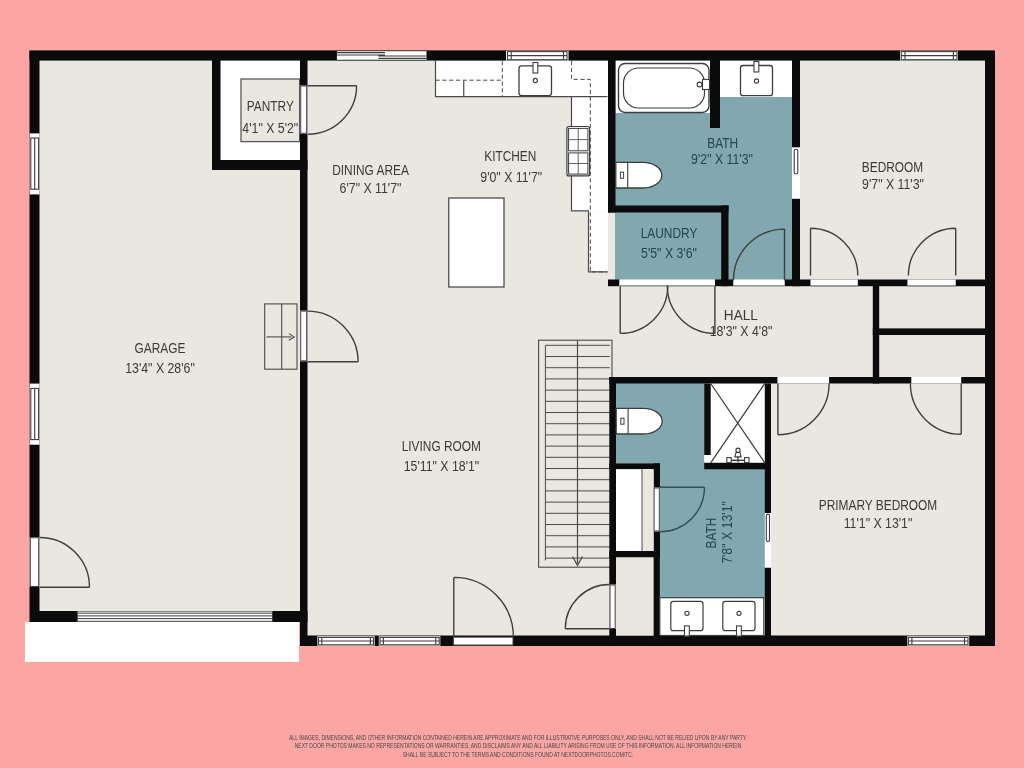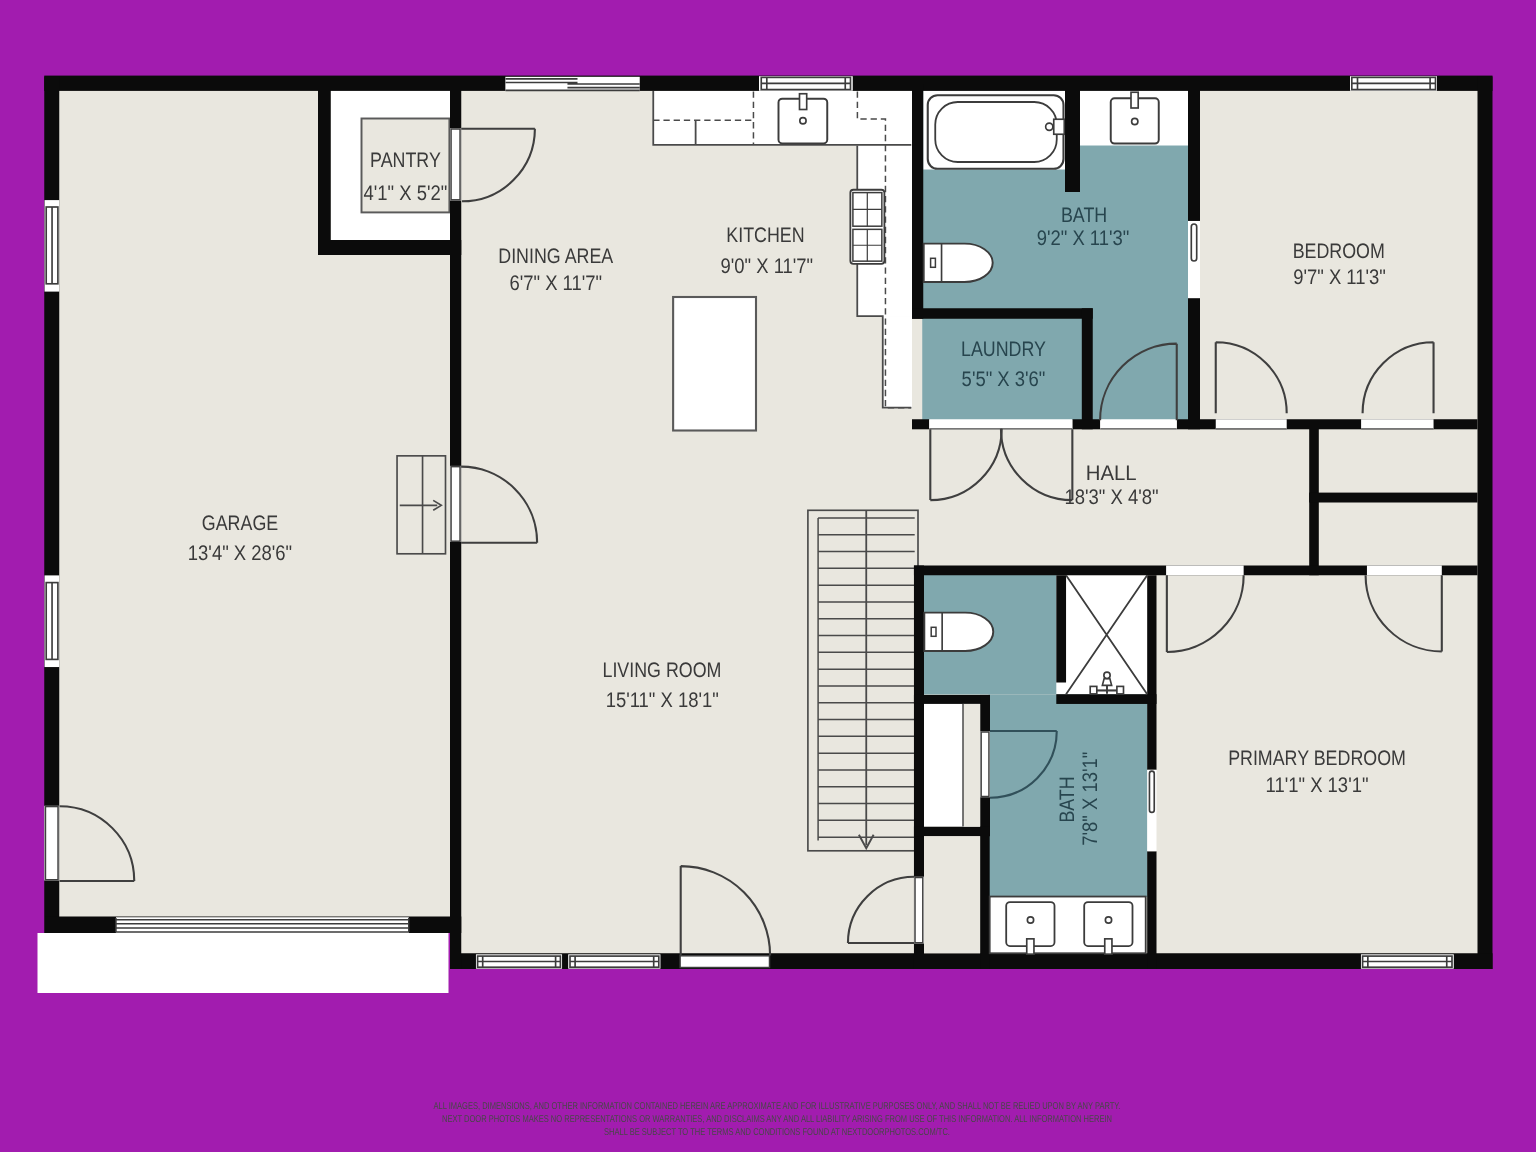--- a/index.html
+++ b/index.html
@@ -1,16 +1,16 @@
 <!DOCTYPE html>
 <html><head>
 <meta charset="utf-8">
 <style>
   html,body{margin:0;padding:0;background:#fff;}
-  .wrap{width:1024px;height:768px;position:relative;overflow:hidden;background:#a21caf;}
+  .wrap{width:1024px;height:768px;position:relative;overflow:hidden;background:#fca5a5;}
   svg{display:block;}
   text{font-family:"Liberation Sans", sans-serif;}
 </style>
 </head>
 <body>
 <div class="wrap">
 <svg width="1024" height="768" viewBox="0 0 1024 768">
 
 <g id="floors">
   <rect x="34" y="55" width="273" height="562" fill="#e9e7df"></rect>

